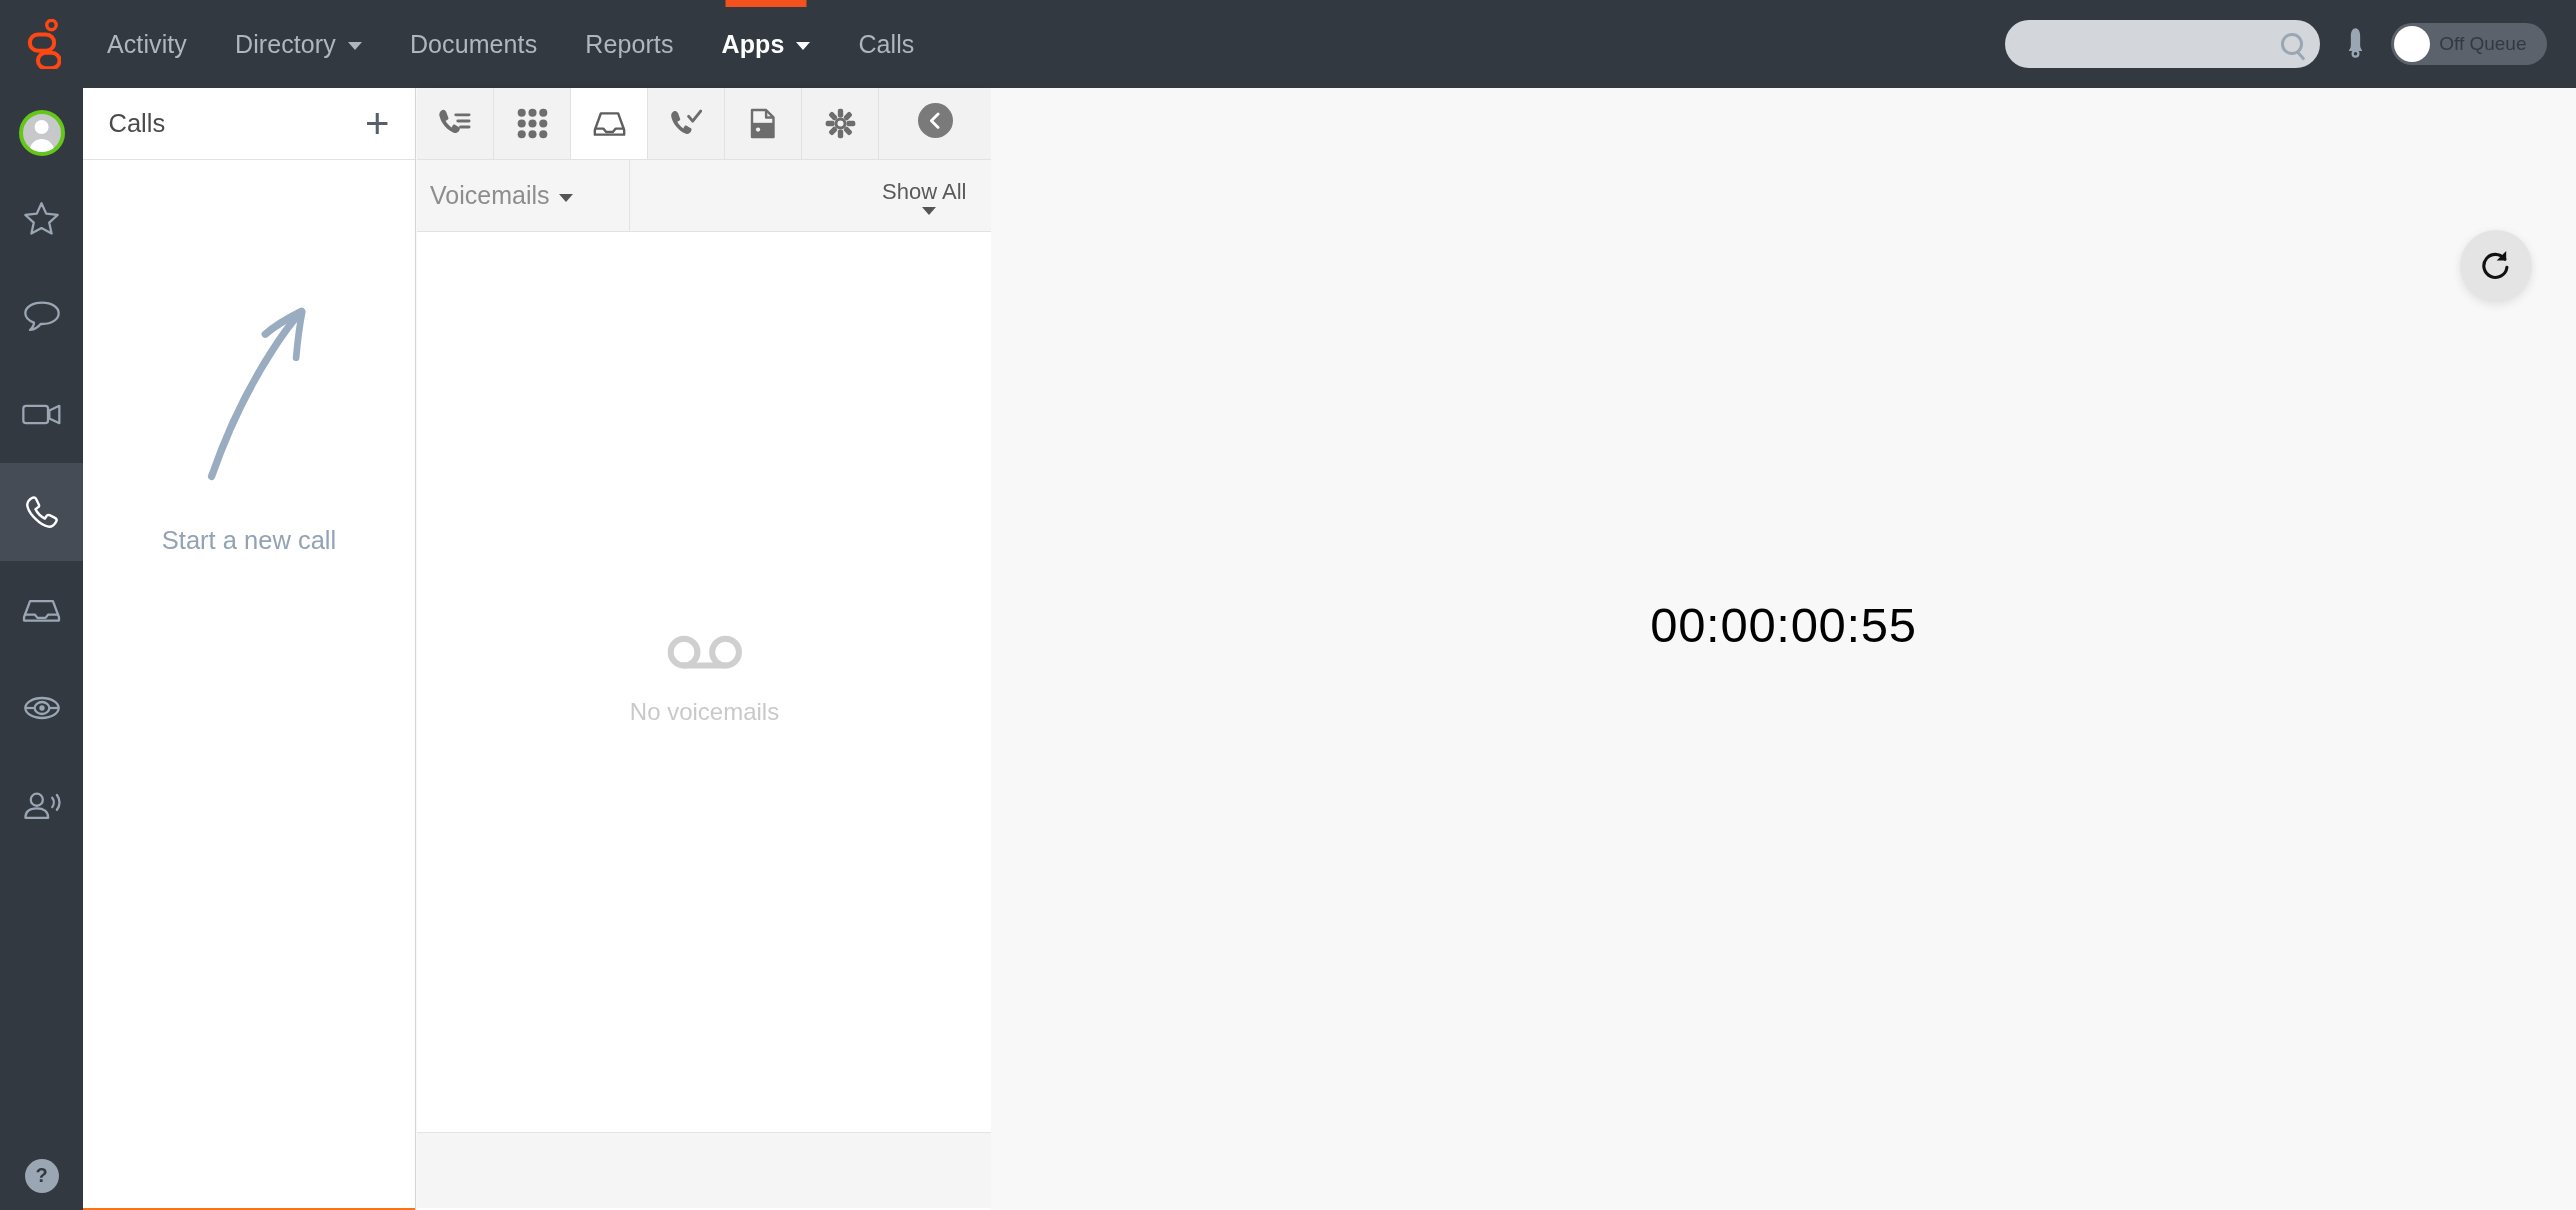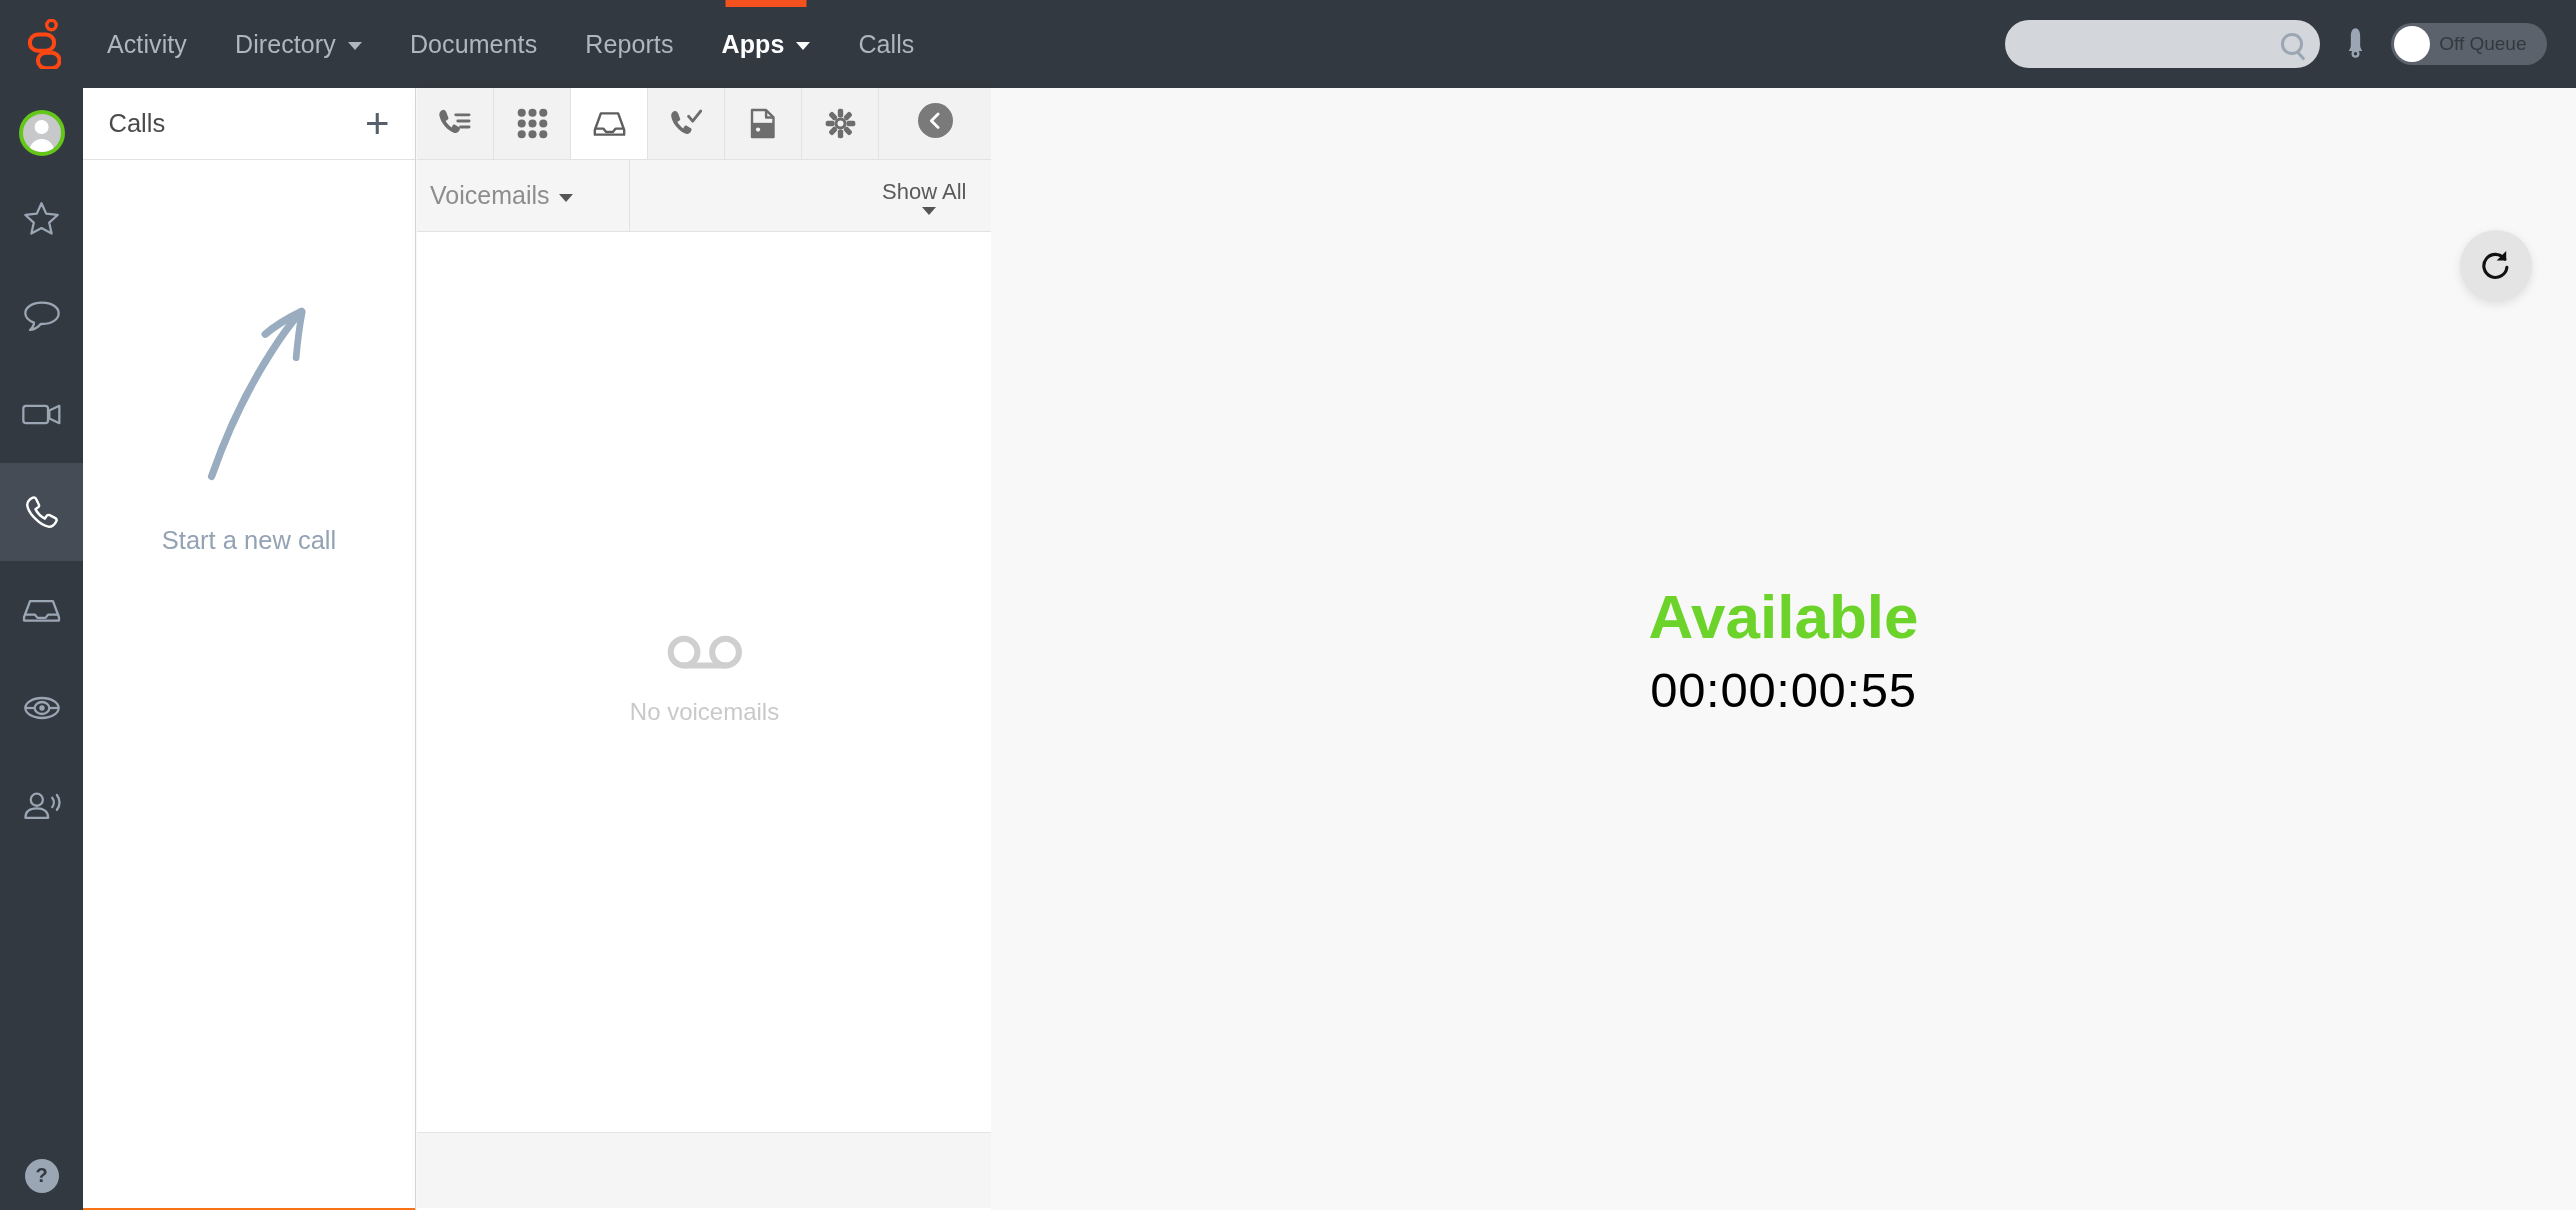--- a/index.html
+++ b/index.html
@@ -544,18 +544,17 @@
 <div id="stage">
 
   <div id="refresh-btn">
     <svg width="34" height="34" viewBox="0 0 50 50">
       <path d="M38 15 A17 17 0 1 0 41 27" fill="none" stroke="#111111" stroke-width="4.6" stroke-linecap="round"></path>
       <path d="M40 3 L40 17 L26 17 Z" fill="#111111"></path>
     </svg>
   </div>
 
   <div id="status-block">
-    <div id="status-text">Available</div>
     <div id="status-timer">00:00:00:55</div>
   </div>
 
 </div>
 
 
 </body></html>

